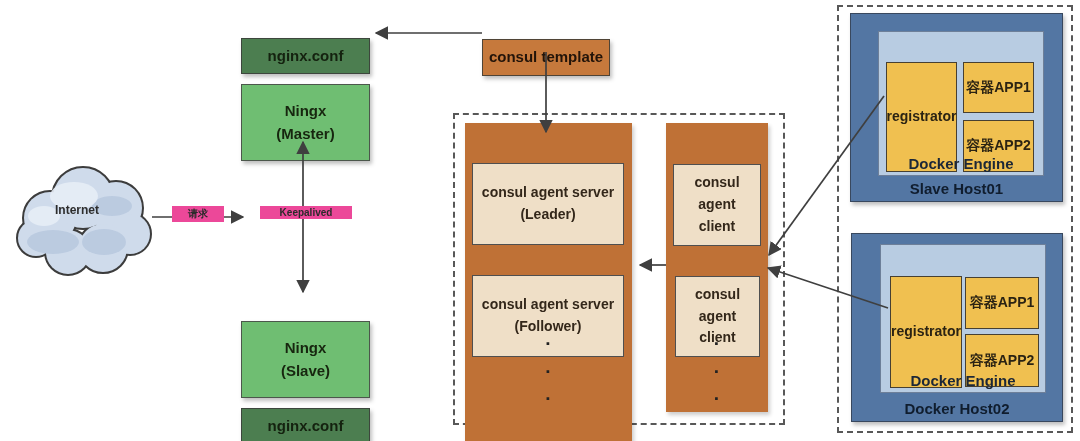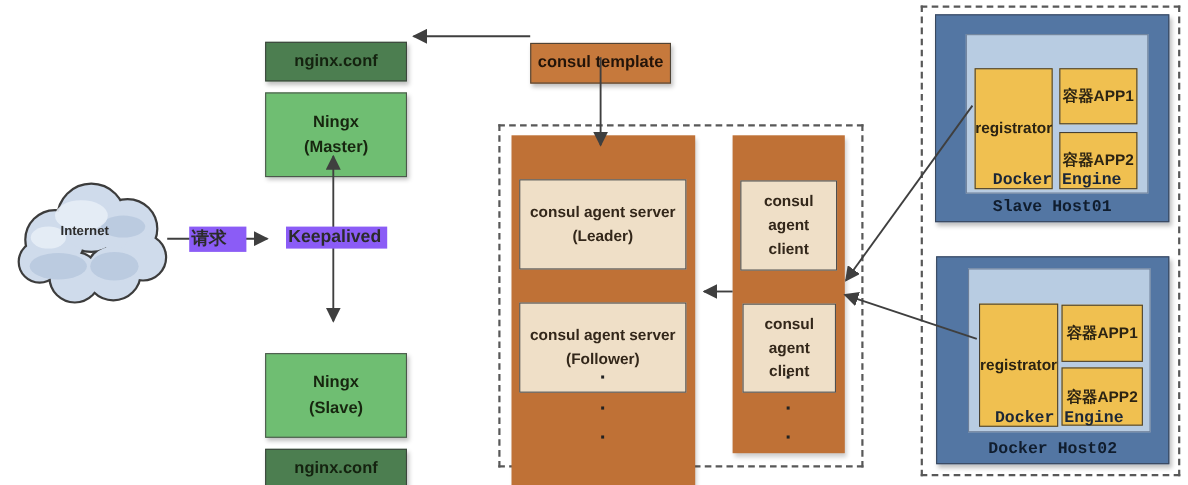--- a/index.html
+++ b/index.html
@@ -15,24 +15,24 @@
   .shadow{box-shadow:2px 3px 4px rgba(0,0,0,.25);}
   .green-dark{background:var(--green-dark);border:1px solid #3d463d;font-size:15px;color:#14220f;}
   .green-light{background:var(--green-light);border:1px solid #4c574c;font-size:15px;color:#17260f;}
   .orange{background:var(--orange);border:1px solid #4f4436;font-size:15px;color:#231409;}
   .col{position:absolute;background:var(--orange-column);box-shadow:2px 3px 4px rgba(0,0,0,.2);}
   .beige{background:var(--beige);border:1px solid #4f4f4f;font-size:14px;color:#33271a;line-height:1.55;}
   .dashed{position:absolute;border:2px dashed #585858;box-sizing:border-box;background:transparent;}
   .blue-host{background:var(--blue-host);border:1px solid #39485e;font-size:15px;color:#101d2e;}
   .blue-engine{background:var(--blue-engine);border:1px solid #6d7f99;font-size:15px;color:#1c2737;}
   .yellow{background:var(--yellow);border:1px solid #474032;font-size:14px;color:#2b2313;line-height:1.4;}
-  .bottom-label{position:absolute;left:0;right:0;text-align:center;font-weight:bold;font-family:Liberation Mono, monospace;}
+  .bottom-label{position:absolute;left:0;right:0;text-align:center;font-weight:bold;}
   .float-label{
-    position:absolute;z-index:11;background:#8b5cf6;text-align:left;
-    font-weight:bold;font-size:16px;color:#2b2b2b;padding:1px 2px;
+    position:absolute;z-index:11;background:#ec4899;text-align:center;
+    font-weight:bold;font-size:10px;color:#2b2b2b;padding:1px 2px;
   }
   .dot{position:absolute;left:0;right:0;text-align:center;font-size:19px;font-weight:bold;color:#222;line-height:10px;height:10px;}
   #overlay{position:absolute;left:0;top:0;z-index:10;pointer-events:none;}
   #cloud-wrap{position:absolute;left:8px;top:150px;width:150px;height:142px;}
   #cloud-wrap svg{position:absolute;left:0;top:0;}
   #cloud-label{
     position:absolute;left:0;top:53px;width:138px;text-align:center;
     font-size:12px;font-weight:bold;color:#2d2d2d;z-index:3;
   }
 </style>

